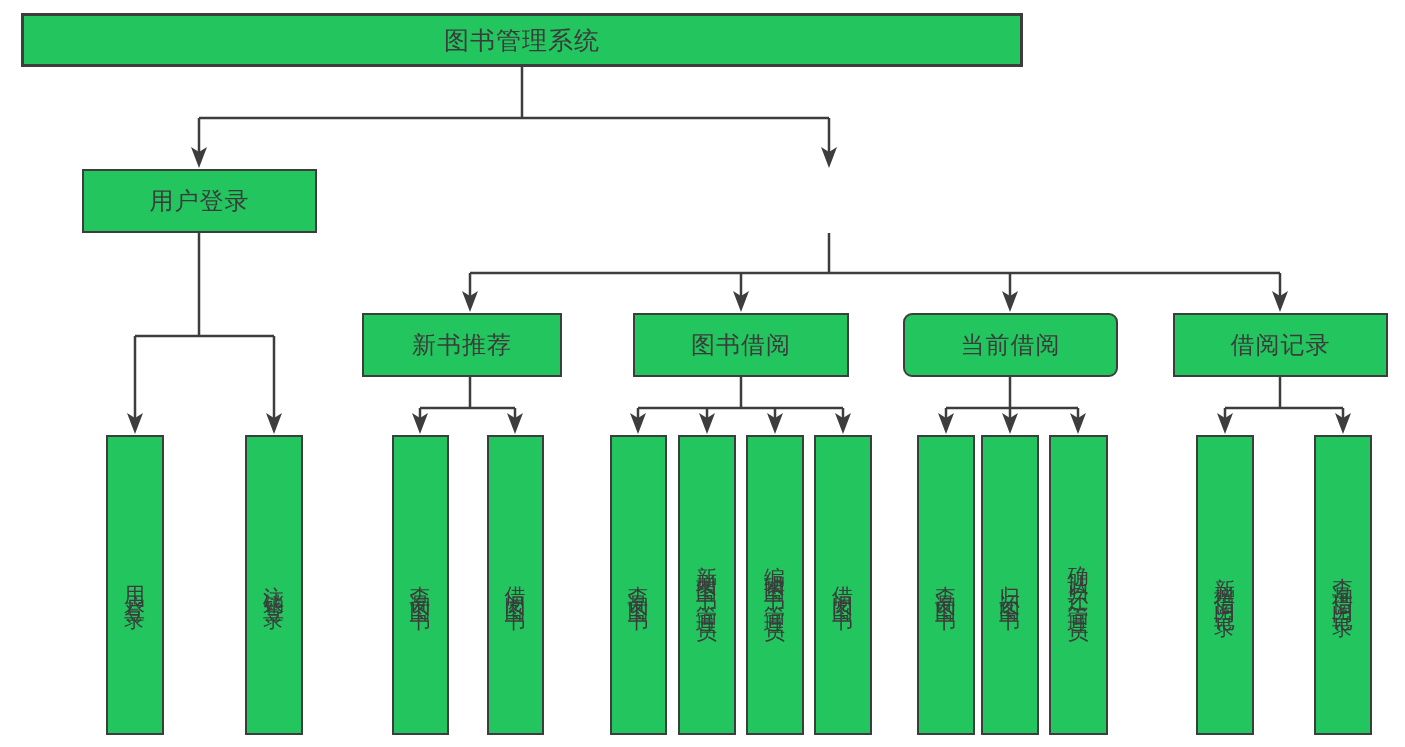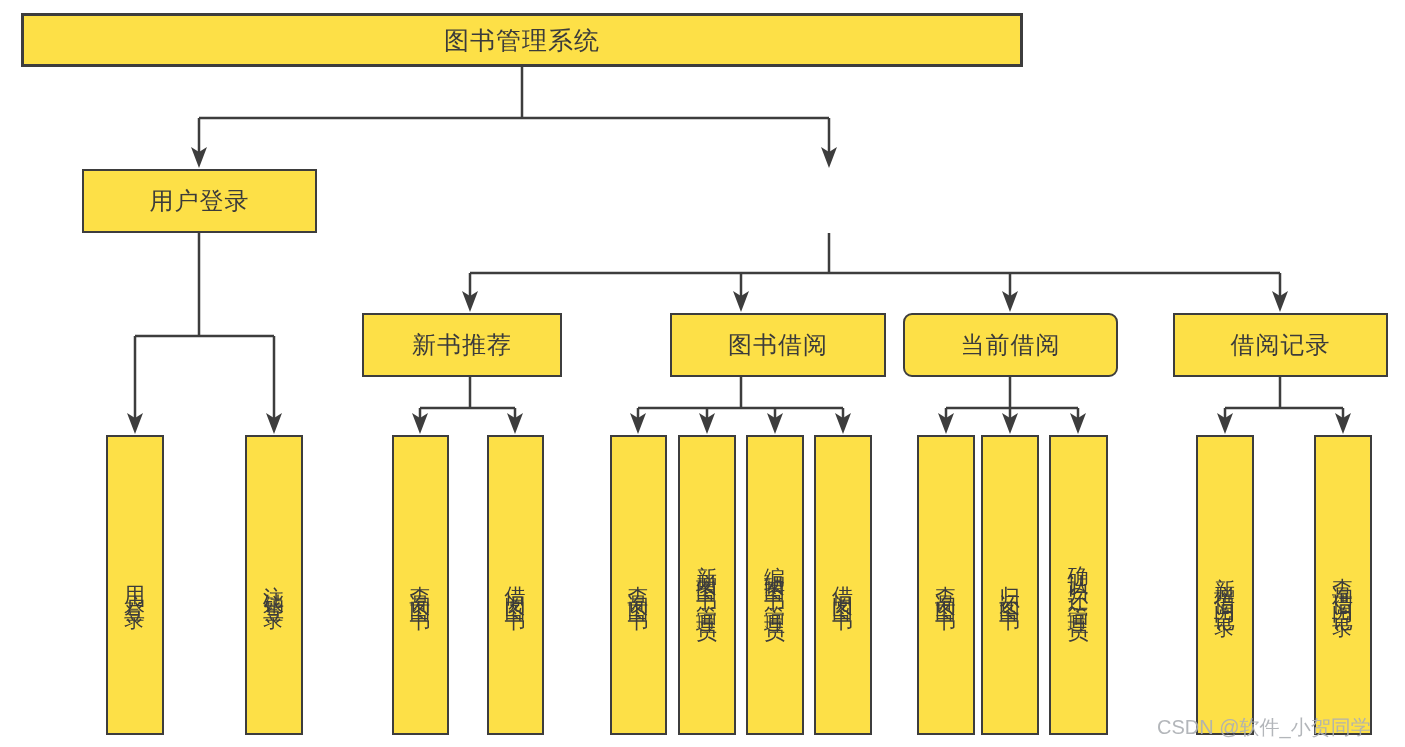--- a/index.html
+++ b/index.html
@@ -20,32 +20,32 @@
     left: 0;
     top: 0;
     width: 1405px;
     height: 747px;
     pointer-events: none;
   }
   .node {
     position: absolute;
     box-sizing: border-box;
     border: 2.5px solid #3d3d3d;
-    background: #fde047;
+    background: #22c55e;
     display: flex;
     align-items: center;
     justify-content: center;
     color: #3b3b3b;
   }
   .h-box { font-size: 24px; letter-spacing: 1px; white-space: nowrap; }
   .n-root { left: 21px; top: 13px; width: 1002px; height: 54px; border-width: 3px; font-size: 25px; }
   .n-user-login { left: 82px;  top: 169px; width: 235px; height: 64px; }
   .n-book-mgmt { left: 712px; top: 169px; width: 235px; height: 64px; }
   .n-l3-1 { left: 362px;  top: 313px; width: 200px; height: 64px; }
-  .n-l3-2 { left: 633px;  top: 313px; width: 216px; height: 64px; margin-left: 37px; }
+  .n-l3-2 { left: 633px;  top: 313px; width: 216px; height: 64px; }
   .n-l3-3 { left: 903px;  top: 313px; width: 215px; height: 64px; border-radius: 9px; }
   .n-l3-4 { left: 1173px; top: 313px; width: 215px; height: 64px; }
   .v-box { top: 435px; height: 300px; font-size: 21px; }
   .v-box .v-label {
     writing-mode: vertical-rl;
     text-orientation: mixed;
     letter-spacing: 8px;
     line-height: 1;
     white-space: nowrap;
   }
@@ -177,14 +177,13 @@
   <div class="node v-box n-leaf-11">
     <span class="v-label">确认归还（管理员）</span>
   </div>
   <div class="node v-box n-leaf-12">
     <span class="v-label">新增借阅记录</span>
   </div>
   <div class="node v-box n-leaf-13">
     <span class="v-label">查询借阅记录</span>
   </div>
 
-  <div class="watermark">CSDN @软件_小贺同学</div>
 </div>
 
 </body></html>

